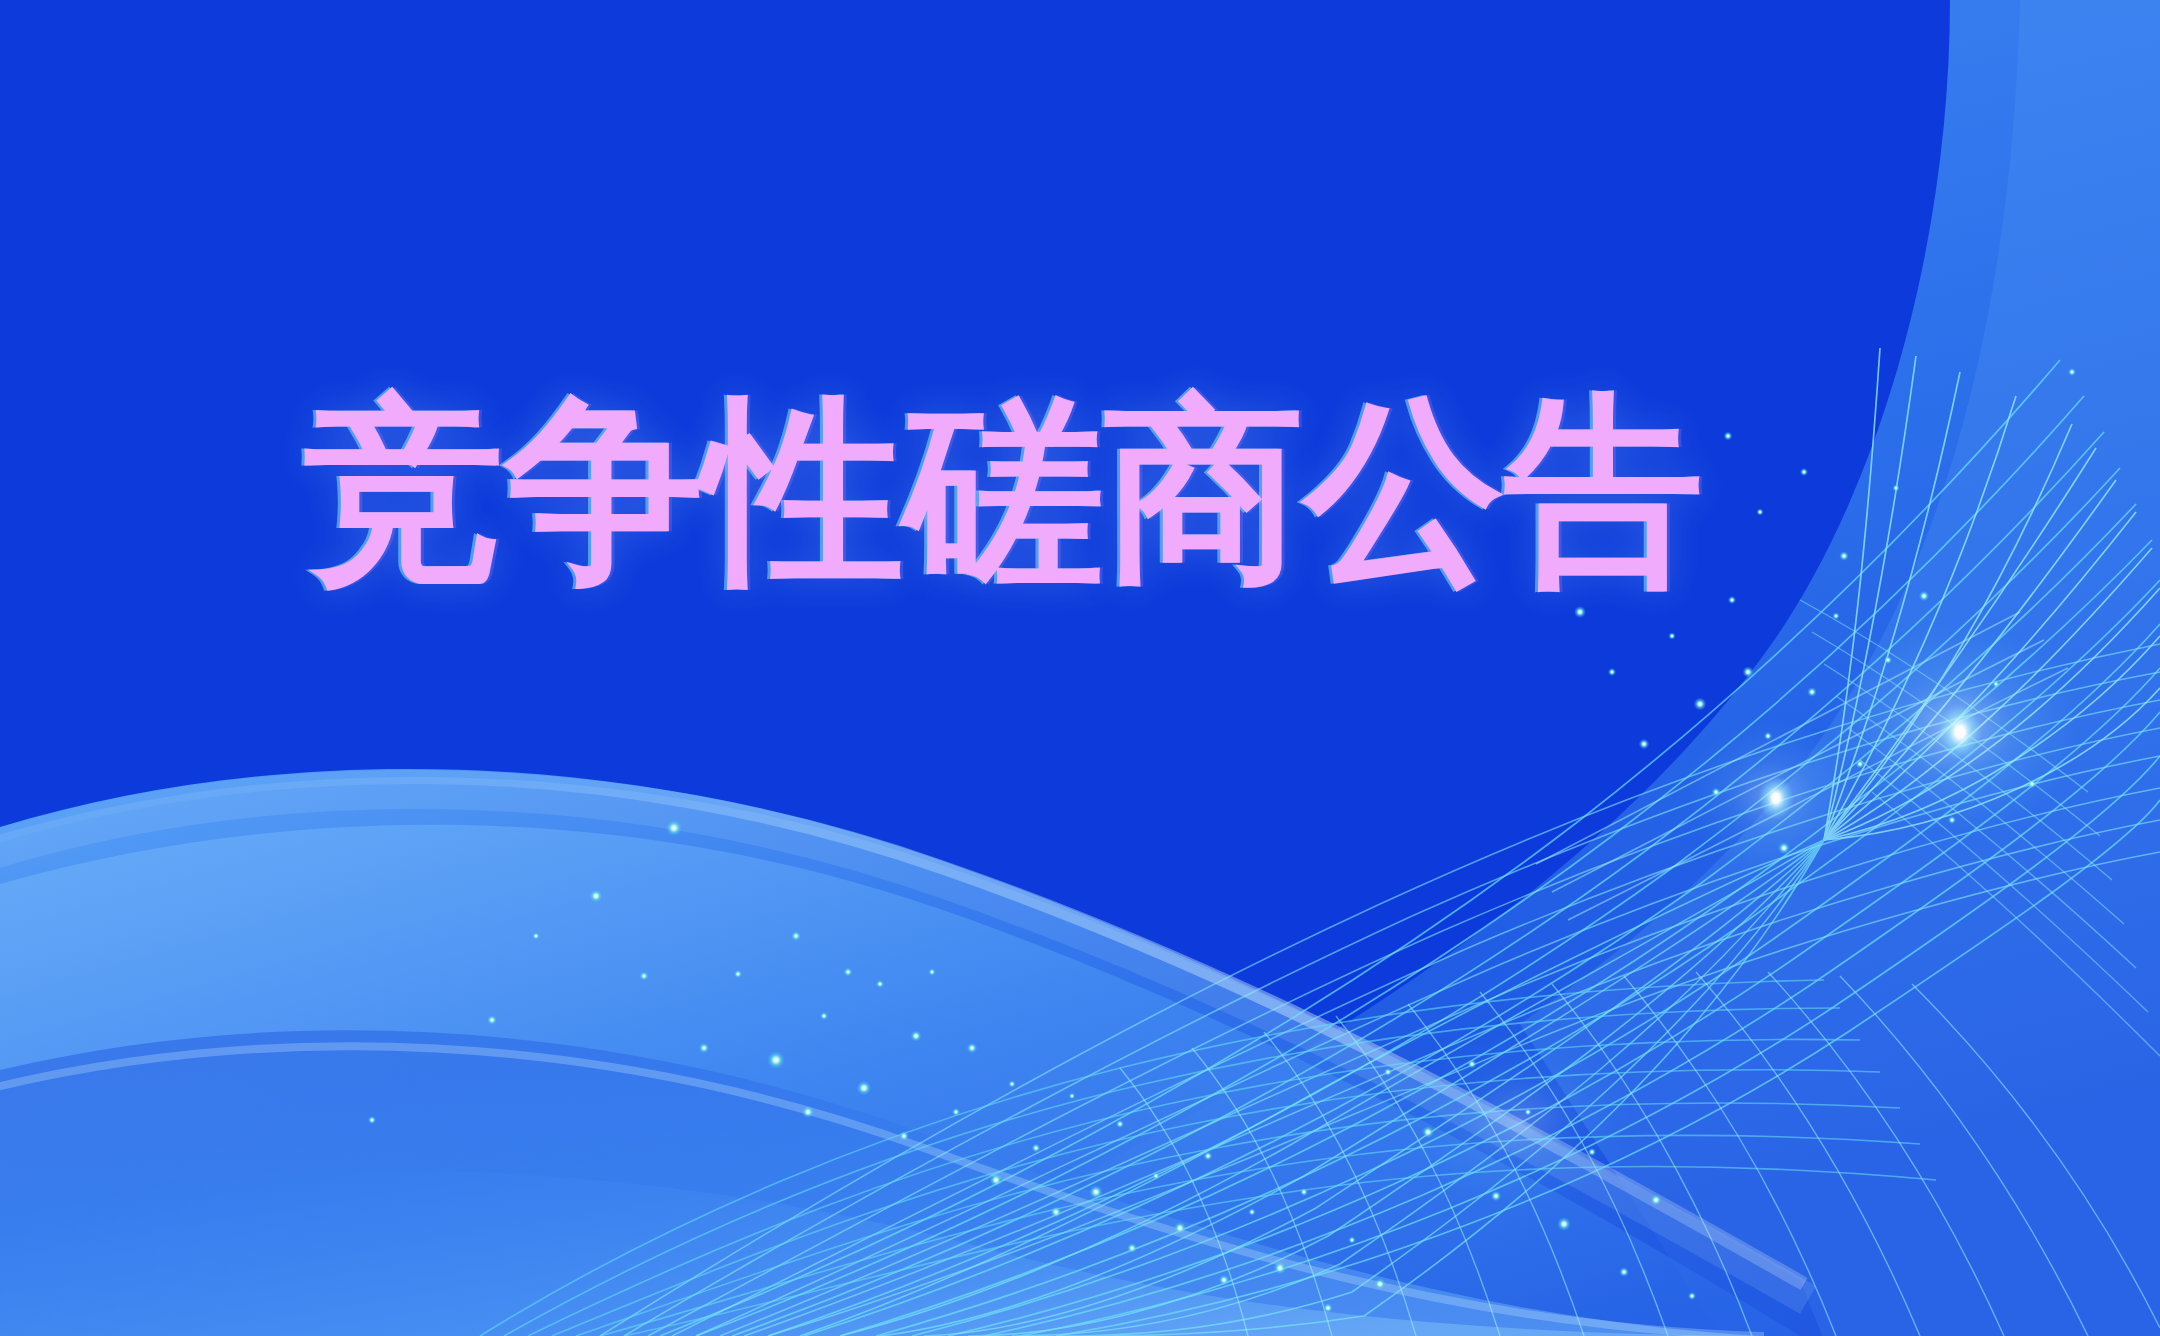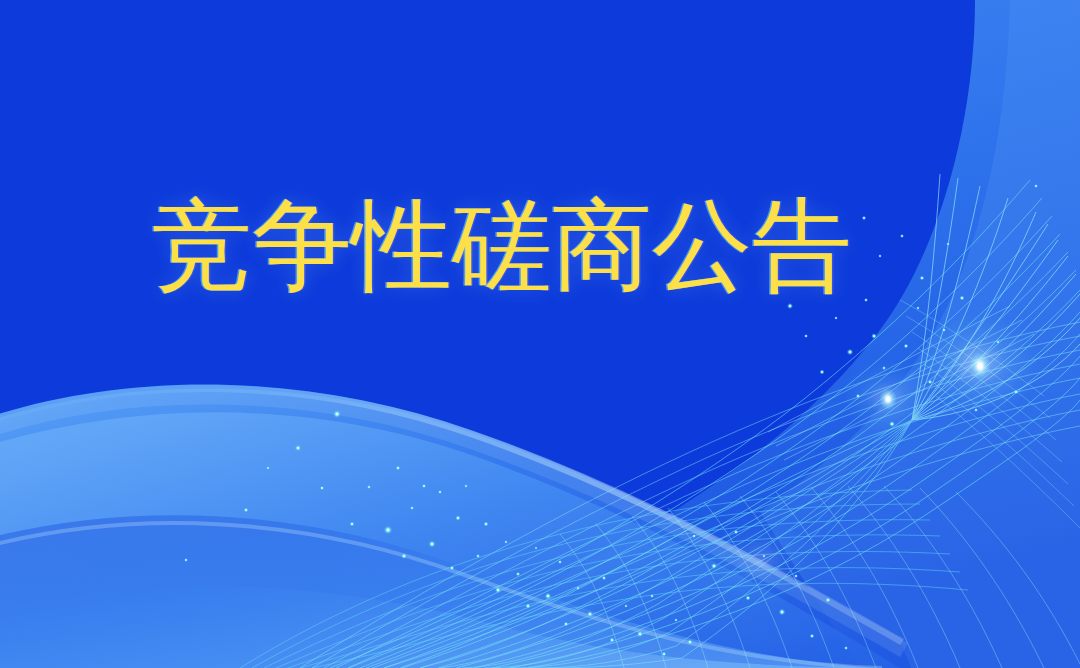--- a/index.html
+++ b/index.html
@@ -33,22 +33,22 @@
     pointer-events: none;
   }
   #banner-title {
     position: absolute;
     left: 152px;
     top: 193px;
     margin: 0;
     font-family: "DejaVu Sans", "Liberation Sans", sans-serif;
     font-size: 100px;
     line-height: 106px;
-    font-weight: 400;
-    color: #fde047;
+    font-weight: 700;
+    color: #f0abfc;
     letter-spacing: 0px;
     white-space: nowrap;
     text-shadow:
       -1.5px 0 0 rgba(120, 230, 255, 0.55),
       1.5px 0 0 rgba(150, 120, 255, 0.28),
       0 0 18px rgba(170, 225, 255, 0.22);
   }
 </style>
 </head>
 <body>

